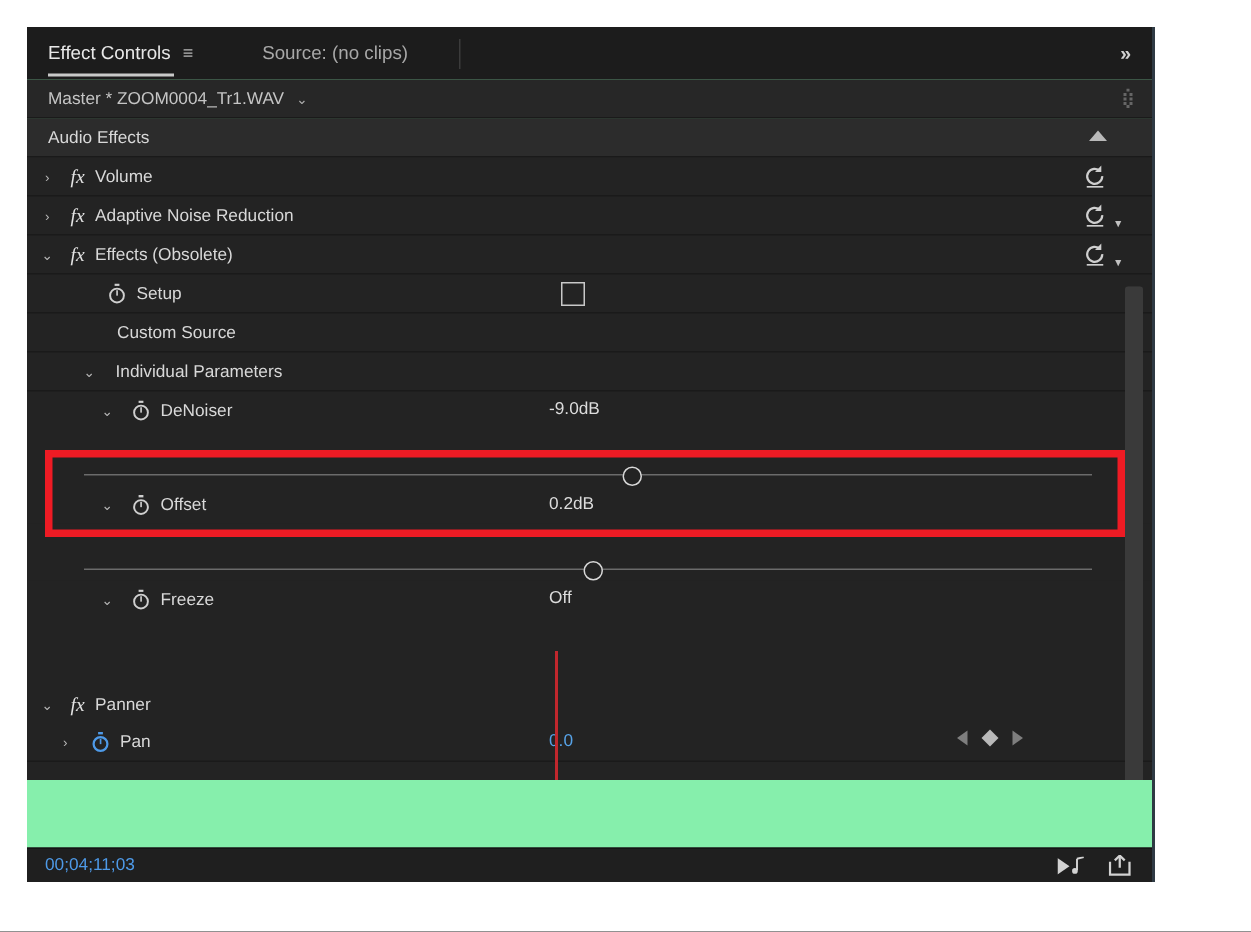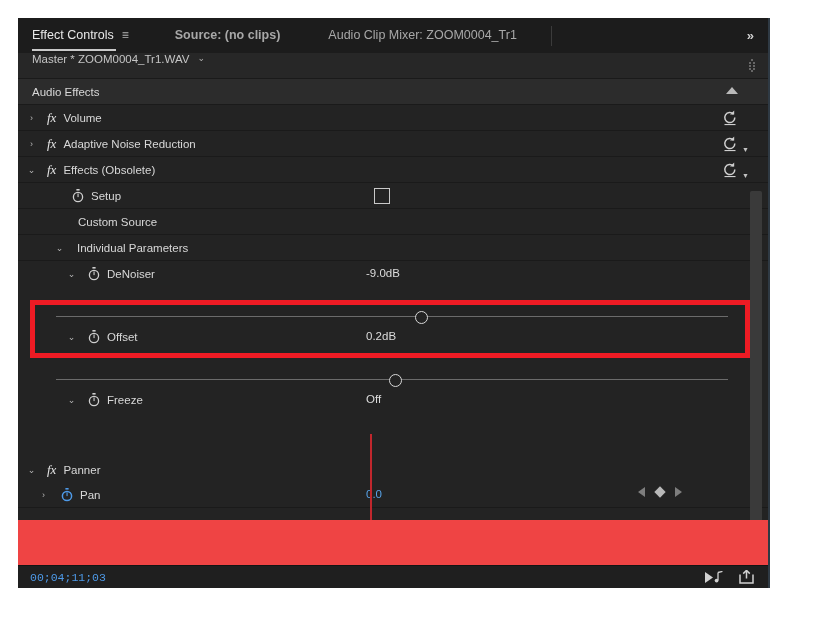--- a/index.html
+++ b/index.html
@@ -5,21 +5,21 @@
   html,body{margin:0;padding:0;}
   body{
     width:834px;height:621px;background:#ffffff;
     font-family:"Liberation Sans", sans-serif;
     overflow:hidden;position:relative;
   }
 
   
   #panel{
     position:absolute;left:18px;top:18px;width:750px;height:570px;
-    background:#ef4444;color:#d6d6d6;overflow:hidden;
+    background:#86efac;color:#d6d6d6;overflow:hidden;
     border-right:2px solid #2f3a44;
   }
 
   
   #tabbar{
     position:relative;height:35px;background:#1c1c1c;
     display:flex;align-items:center;
   }
   .tab{
     font-size:12.5px;color:#a8a8a8;padding:0 0 0 0;margin:0 0 0 0;
@@ -28,34 +28,34 @@
   .tab.active{color:#e8e8e8;}
   #tab-effect-controls{margin-left:14px;}
   #tab-underline{
     position:absolute;left:14px;top:31px;width:84px;height:2px;background:#c9c9c9;
   }
   #tab-menu-icon{
     margin-left:8px;color:#b5b5b5;font-size:12px;height:35px;line-height:35px;
     letter-spacing:0px;
   }
   #tab-lumetri{margin-left:30px;}
-  #tab-source{margin-left:46px;font-weight:bold;}
+  #tab-source{margin-left:46px;}
   #tab-audiomixer{margin-left:48px;}
   #tab-divider{
     width:1px;height:20px;background:#3b3b3b;margin-left:34px;
   }
   #tab-overflow{
     margin-left:auto;margin-right:14px;color:#d0d0d0;font-size:13px;font-weight:bold;
     height:35px;line-height:35px;
   }
 
   
   #cliprow{
     position:relative;height:25px;background:#272727;
-    display:flex;align-items:flex-start;border-bottom:1px solid #1a1a1a;
+    display:flex;align-items:center;border-bottom:1px solid #1a1a1a;
   }
   #master-label{
     font-size:11.5px;color:#c5c5c5;margin-left:14px;white-space:nowrap;
   }
   #master-chevron{
     margin-left:8px;color:#b0b0b0;font-size:9px;
   }
   #clip-name{
     margin-left:10px;font-size:11.5px;color:#4e9ae8;white-space:nowrap;
     background:#1f1f1f;height:25px;line-height:25px;padding:0 8px 0 6px;
@@ -156,36 +156,35 @@
     background:#3a3a3a;border-radius:2px;
   }
 
   
   #statusbar{
     position:absolute;left:0;bottom:0;width:750px;height:22px;
     background:#1f1f1f;border-top:1px solid #141414;
     display:flex;align-items:center;
   }
   #timecode{
-    margin-left:12px;font-size:11.5px;color:#4e9ae8;font-family:Liberation Mono, monospace;
+    margin-left:12px;font-size:11.5px;color:#4e9ae8;font-family:Liberation Sans, sans-serif;
   }
   #status-icons{
     margin-left:auto;margin-right:14px;display:flex;align-items:center;gap:14px;
   }
 </style>
 </head>
 <body>
 
 <div id="panel">
 
   <div id="tabbar">
     <div class="tab active" id="tab-effect-controls">Effect Controls</div>
     <div id="tab-menu-icon">≡</div>
     <div class="tab" id="tab-source">Source: (no clips)</div>
-    <div class="tab" id="tab-audiomixer">Audio Clip Mixer: ZOOM0004_Tr1</div>
     <div id="tab-divider"></div>
     <div id="tab-overflow">»</div>
     <div id="tab-underline"></div>
   </div>
 
   <div id="cliprow">
     <div id="master-label">Master * ZOOM0004_Tr1.WAV</div>
     <div id="master-chevron">⌄</div>
     <svg id="grip-icon" viewBox="0 0 8 13">
       <g fill="#9a9a9a">

